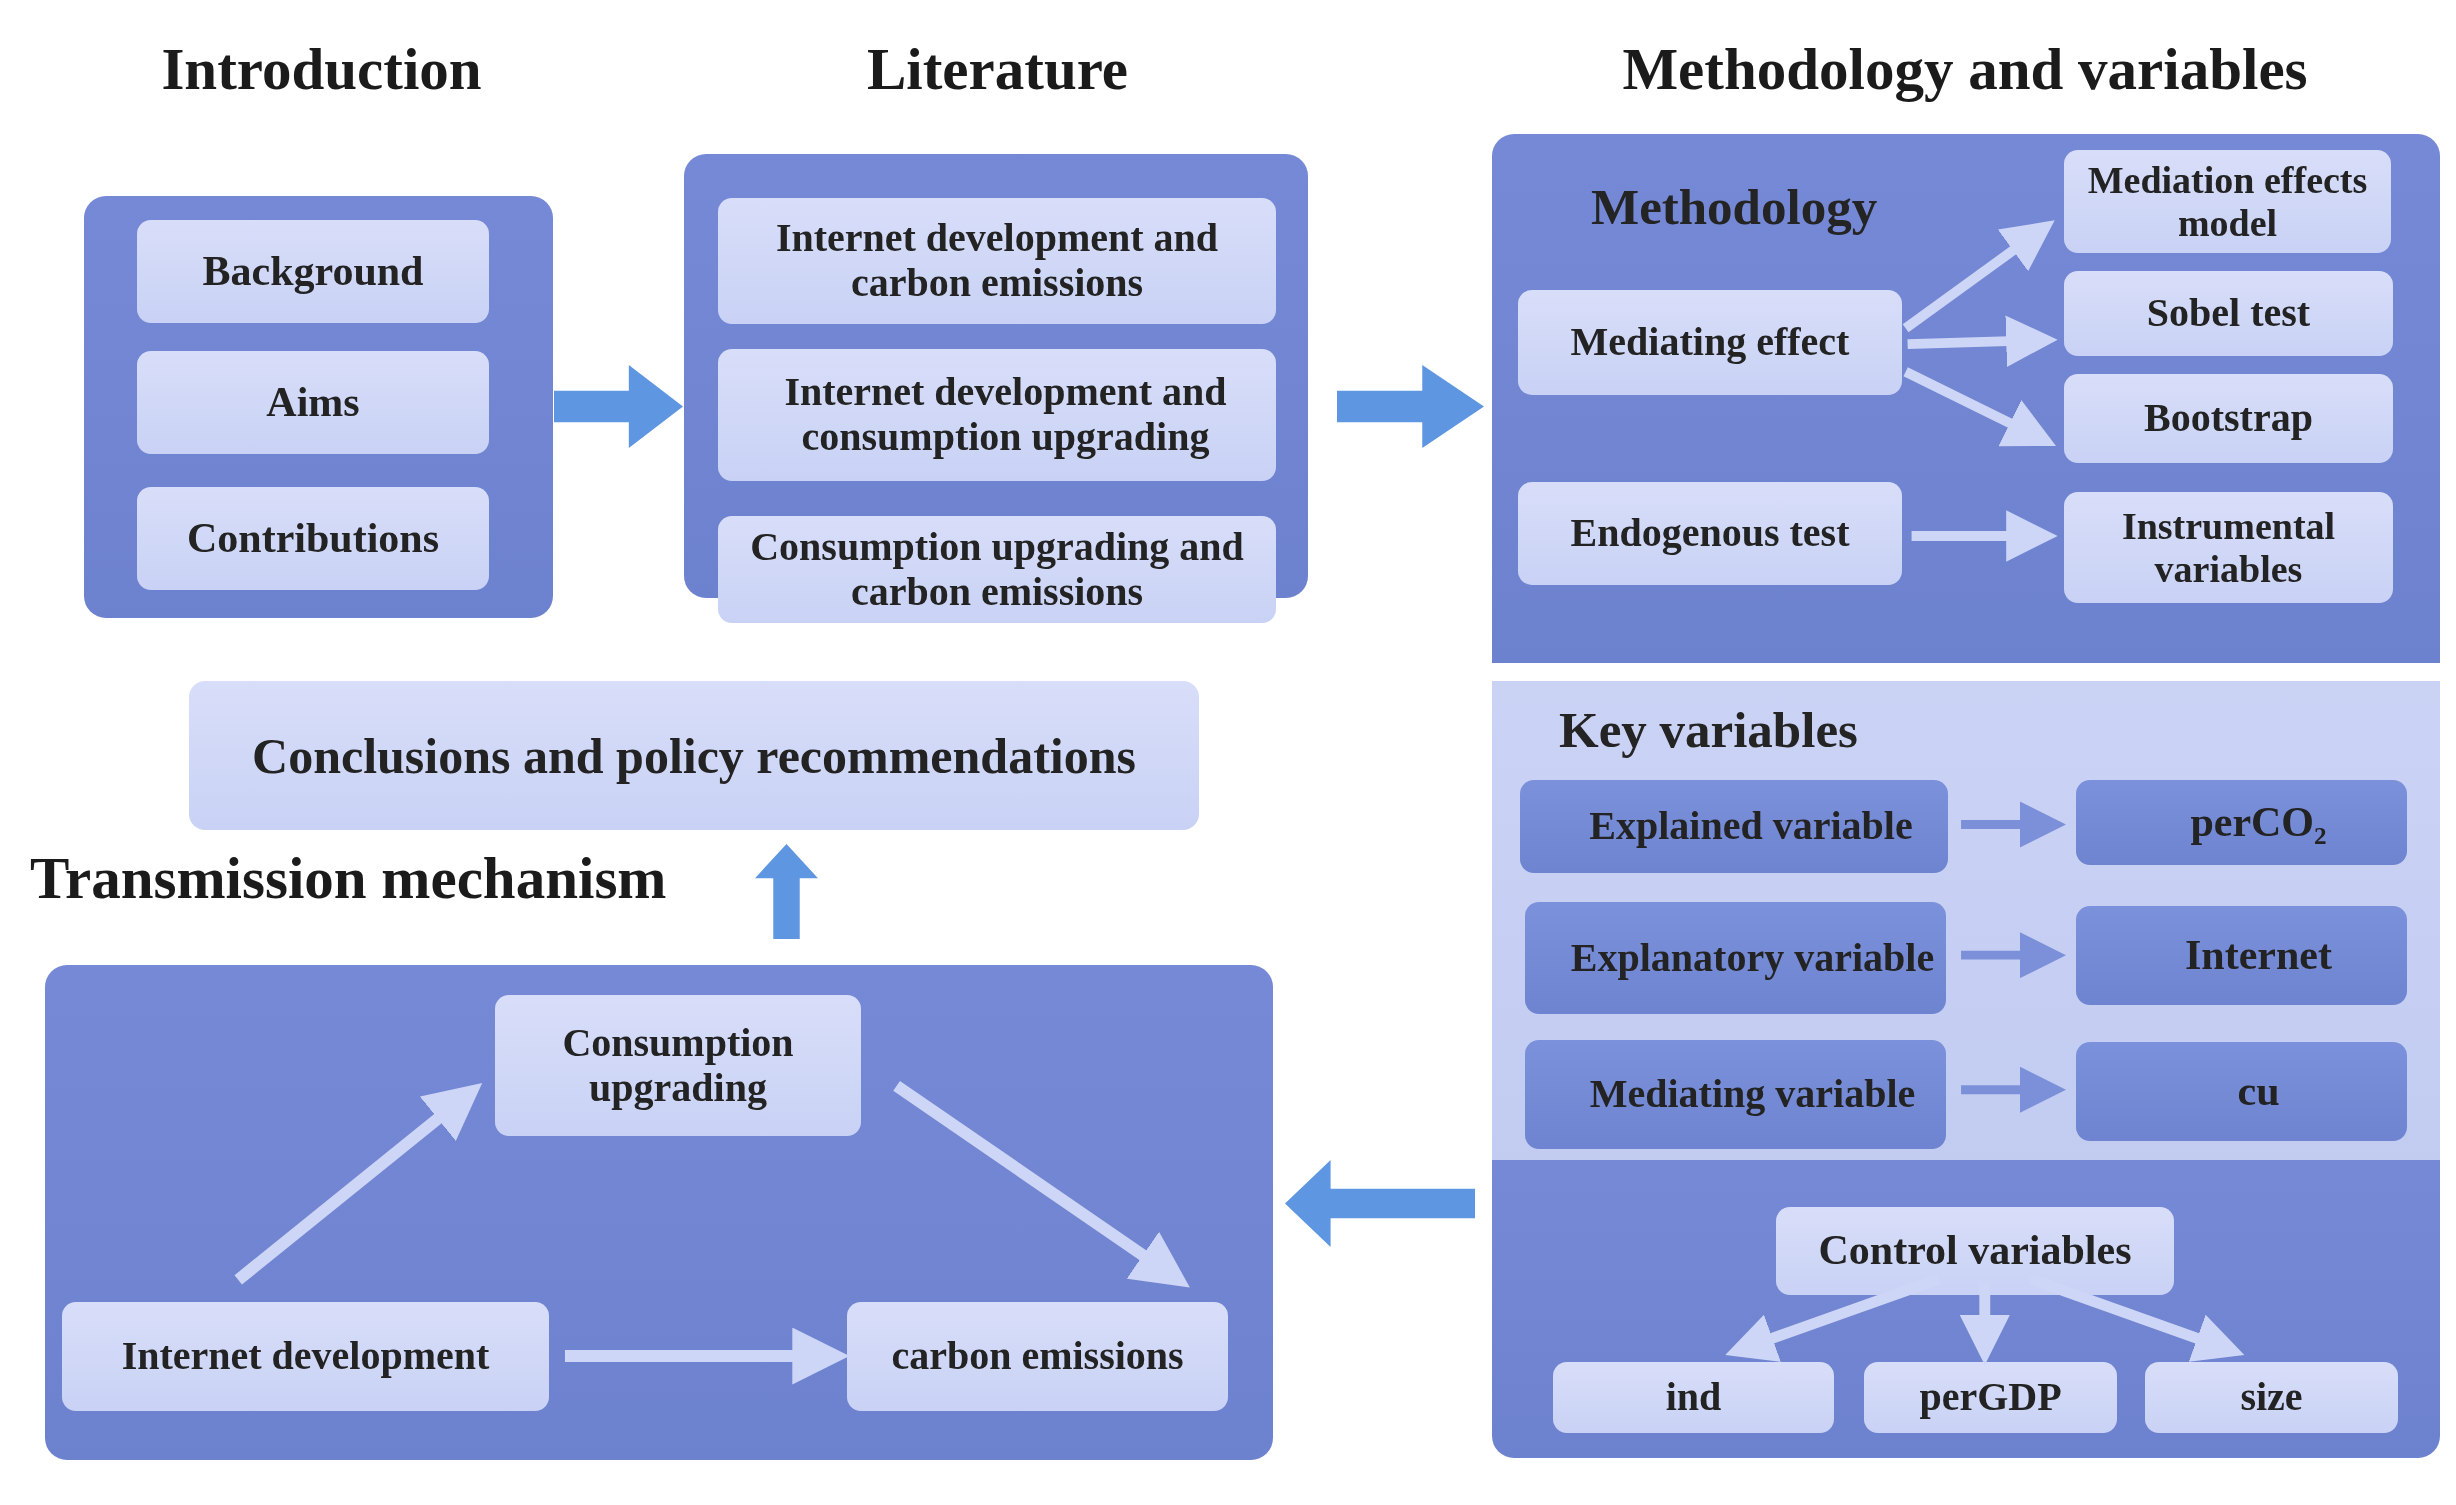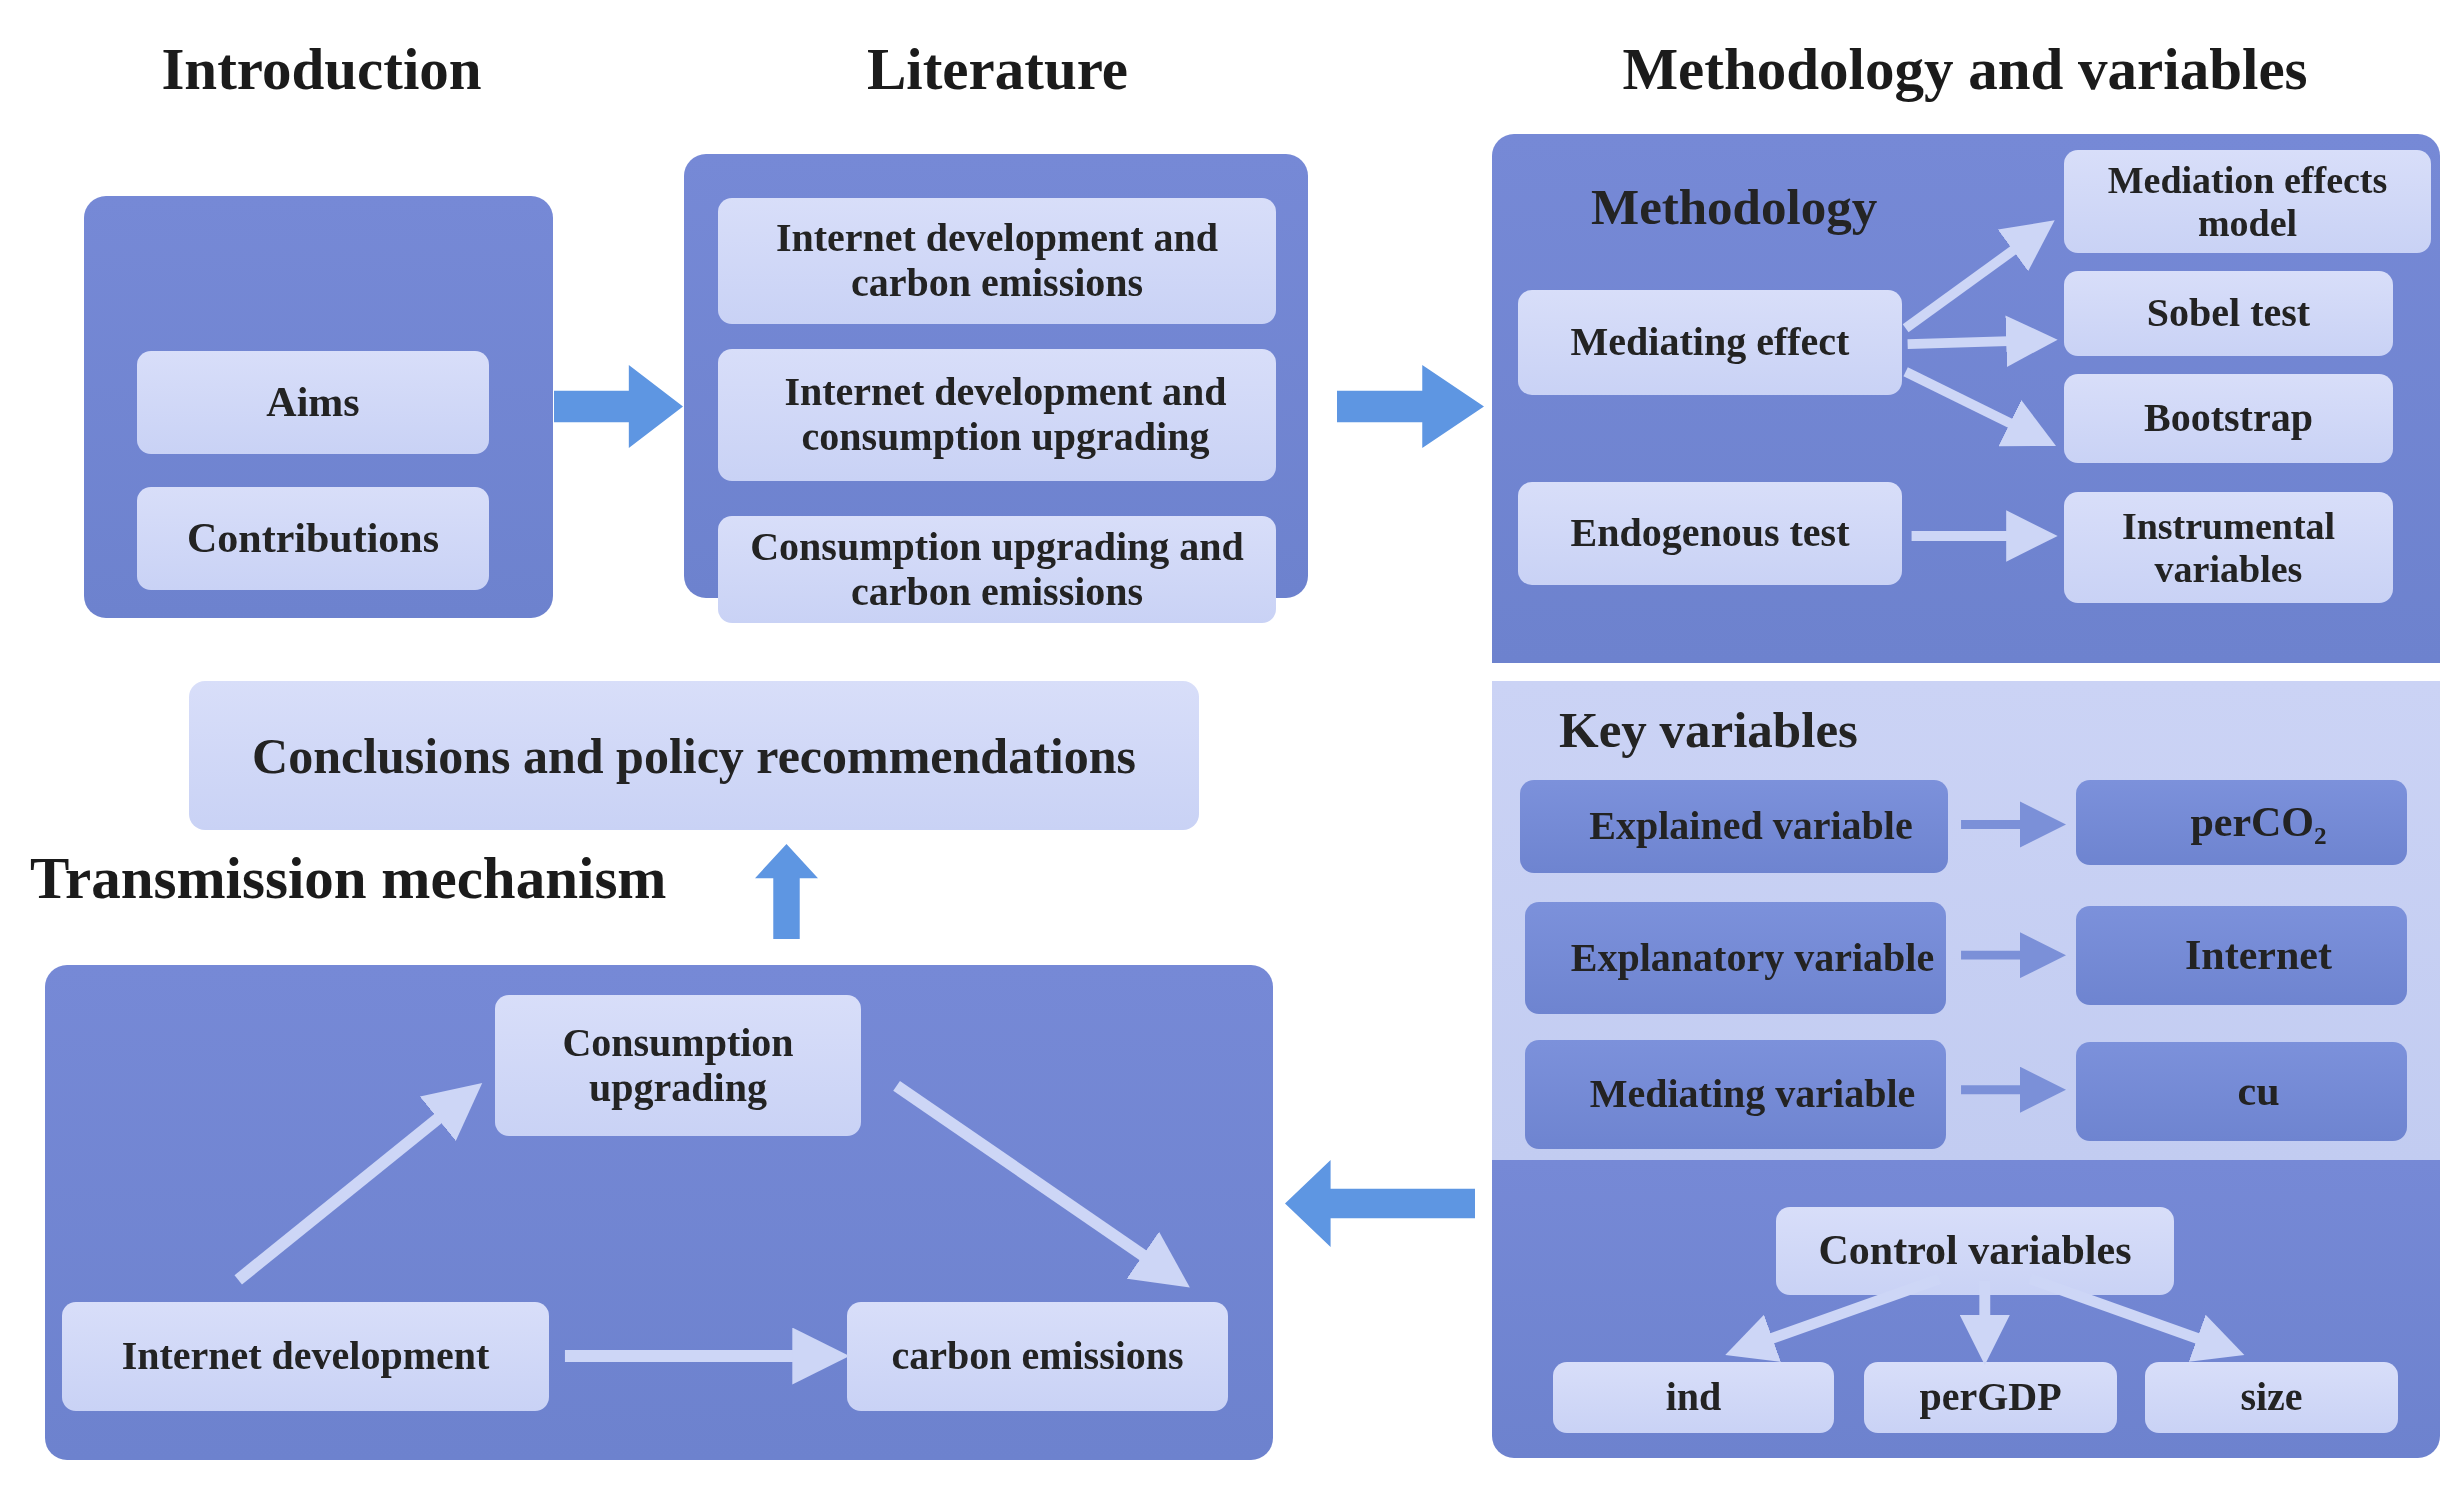--- a/index.html
+++ b/index.html
@@ -27,39 +27,40 @@
 </head>
 <body>
 
 <div id="canvas">
 
   <div class="title" style="left:89px;top:35px;width:465px;">Introduction</div>
   <div class="title" style="left:688px;top:35px;width:619px;">Literature</div>
   <div class="title" style="left:1490px;top:35px;width:950px;">Methodology and variables</div>
 
   <div class="panel" style="left:84px;top:196px;width:469px;height:422px;">
+    <div class="box fs42" style="left:53px;top:24px;width:352px;height:103px;">Background</div>
     <div class="box fs42" style="left:53px;top:155px;width:352px;height:103px;">Aims</div>
     <div class="box fs42" style="left:53px;top:291px;width:352px;height:103px;">Contributions</div>
   </div>
 
   <div class="big-arrow arrow-right" style="left:554px;top:365px;width:129px;height:83px;"></div>
 
   <div class="panel" style="left:684px;top:154px;width:624px;height:444px;">
     <div class="box fs40" style="left:34px;top:44px;width:558px;height:126px;">Internet development and carbon emissions</div>
     <div class="box fs40" style="left:34px;top:195px;width:558px;height:132px;padding-left:27px;">Internet development and consumption upgrading</div>
     <div class="box fs40" style="left:34px;top:362px;width:558px;height:107px;">Consumption upgrading and carbon emissions</div>
   </div>
 
   <div class="big-arrow arrow-right" style="left:1337px;top:365px;width:147px;height:83px;"></div>
 
   <div class="panel" style="left:1492px;top:134px;width:948px;height:529px;border-radius:22px 22px 0 0;">
     <div class="heading" style="left:99px;top:44px;">Methodology</div>
     <div class="box fs40" style="left:26px;top:156px;width:384px;height:105px;">Mediating effect</div>
     <div class="box fs40" style="left:26px;top:348px;width:384px;height:103px;">Endogenous test</div>
-    <div class="box fs38" style="left:572px;top:16px;width:367px;height:103px;">Mediation effects model</div>
+    <div class="box fs38" style="left:572px;top:16px;width:327px;height:103px;">Mediation effects model</div>
     <div class="box fs40" style="left:572px;top:137px;width:329px;height:85px;">Sobel test</div>
     <div class="box fs40" style="left:572px;top:240px;width:329px;height:89px;">Bootstrap</div>
     <div class="box fs38" style="left:572px;top:358px;width:329px;height:111px;">Instrumental variables</div>
     <svg class="overlay" style="left:0;top:0;" width="948" height="529" viewBox="0 0 958 534">
       <defs>
         <marker id="mLight" viewBox="0 0 10 10" refX="7" refY="5" markerWidth="5.2" markerHeight="5.2" orient="auto-start-reverse">
           <path d="M0,0 L10,5 L0,10 z" fill="#cdd6f6"></path>
         </marker>
       </defs>
       <line x1="418" y1="196" x2="556" y2="96" stroke="#cdd6f6" stroke-width="10" marker-end="url(#mLight)"></line>

